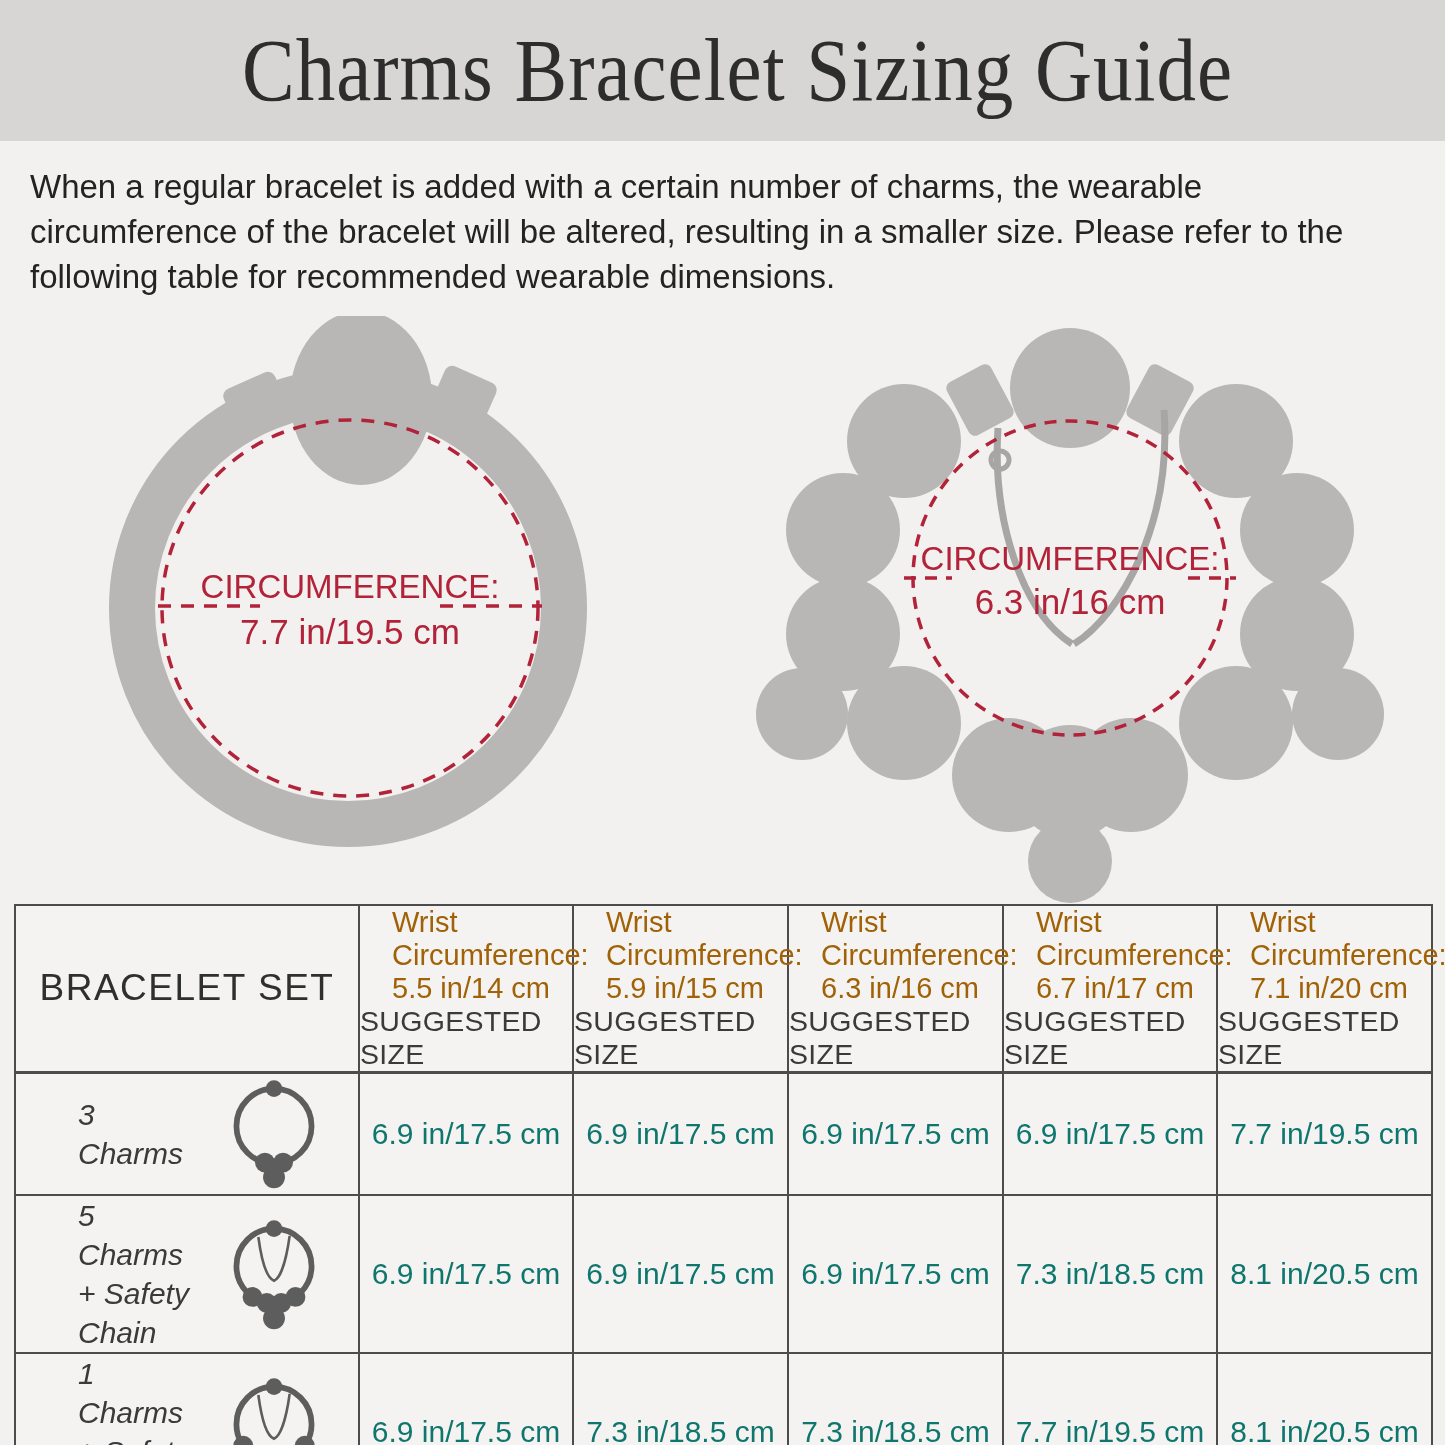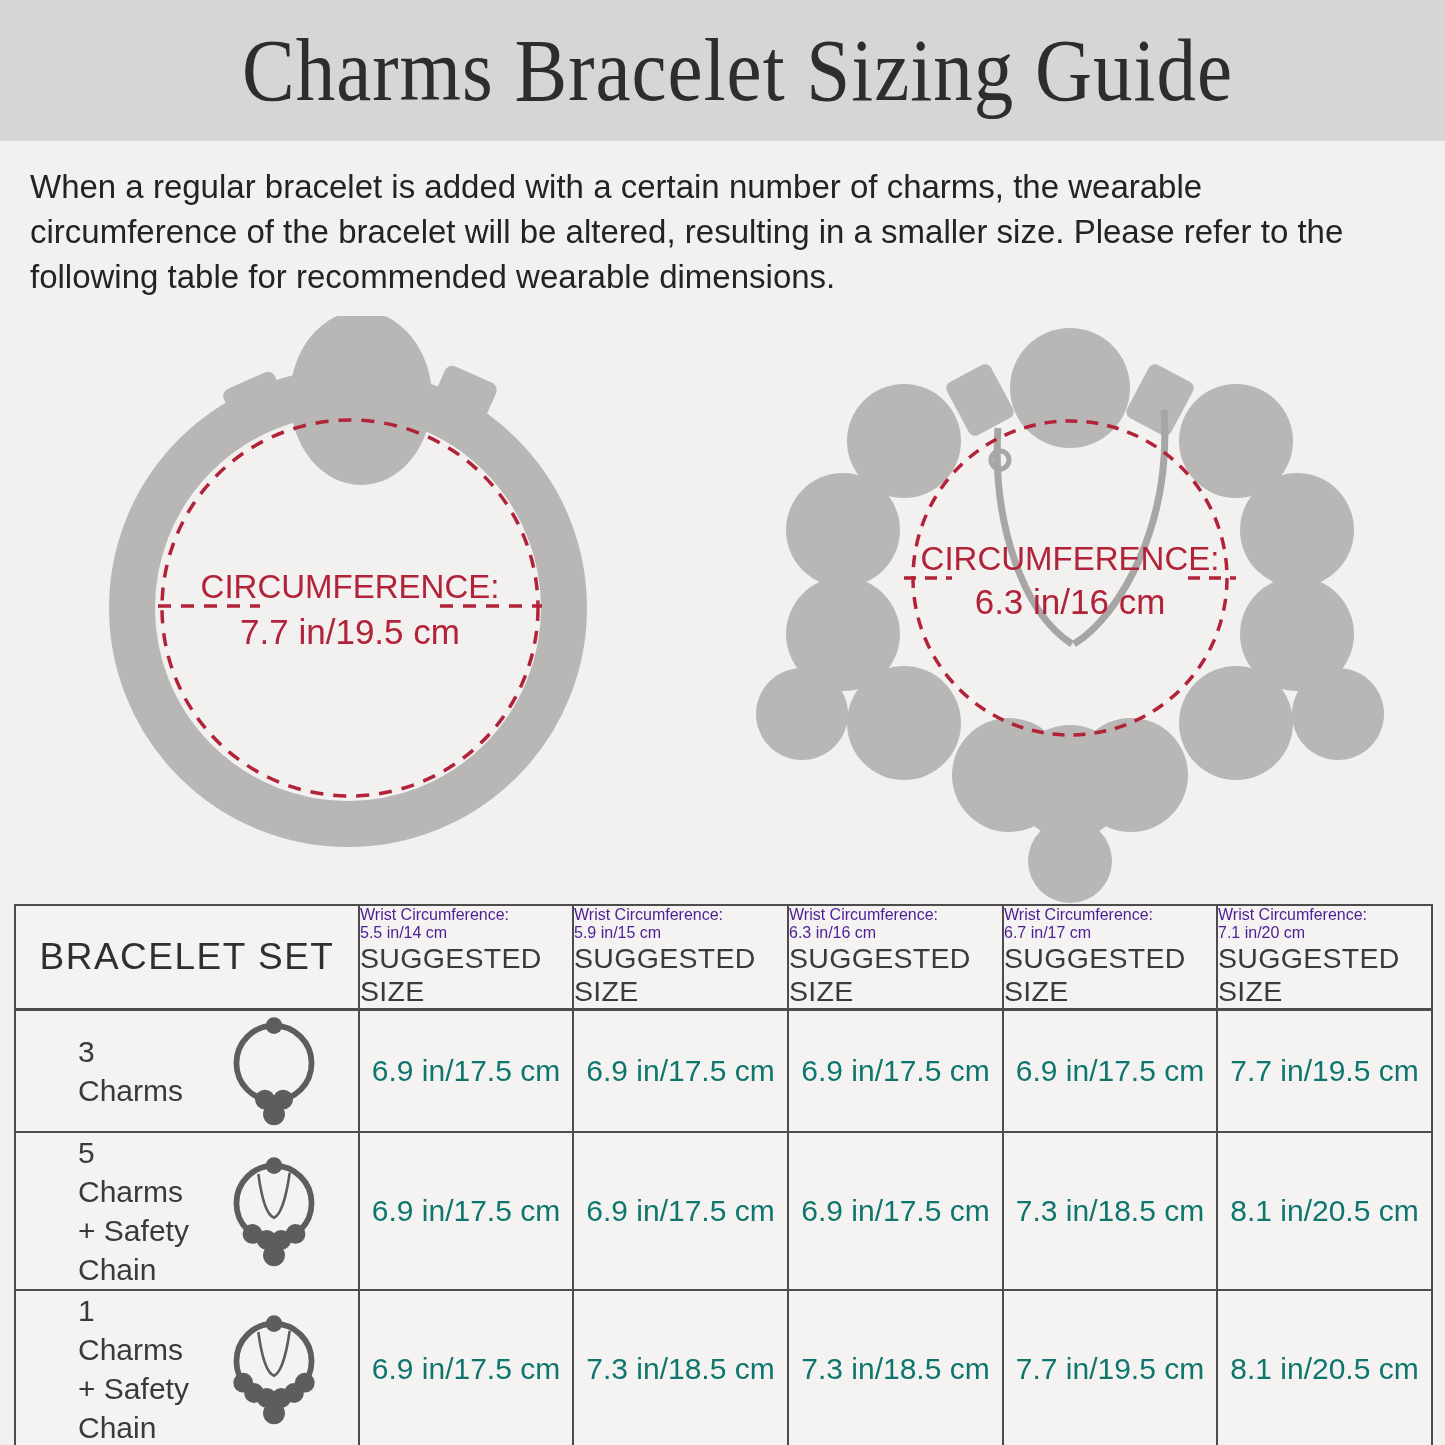--- a/index.html
+++ b/index.html
@@ -43,26 +43,26 @@
   table.size-table td{
     border:2px solid #4c4c4c;
     vertical-align:middle;
     padding:0;
   }
   tr.head-row td{border-bottom:3px solid #4c4c4c;height:101px;}
   td.set-head{
     text-align:center;font-size:37px;letter-spacing:1.5px;color:#2f2f2f;border-radius:20px;
   }
   td.col-head{padding:8px 6px 8px 13px;vertical-align:middle;}
-  .wrist-line{color:#4c1d95;font-size:16px;line-height:1.14;font-weight:500;}
+  .wrist-line{color:#a16207;font-size:29px;line-height:1.14;font-weight:500;padding-left:32px;}
   .size-line{color:#3a3a3a;font-size:28.5px;letter-spacing:0.3px;}
   tr.data-row td{height:90px;}
   td.set-cell{padding:0;}
   .set-flex{display:flex;align-items:center;height:100%;}
-  .set-label{flex:1;padding-left:62px;font-size:30px;color:#3a3a3a;line-height:1.3;}
+  .set-label{flex:1;padding-left:62px;font-size:30px;color:#3a3a3a;line-height:1.3;font-style:italic;}
   .set-icon{width:168px;display:flex;align-items:center;justify-content:center;}
   td.value-cell{text-align:center;font-size:30px;color:#0f766e;}
 </style>
 </head>
 <body>
 
 <div class="header-band">
   <div class="page-title">Charms Bracelet Sizing Guide</div>
 </div>
 

